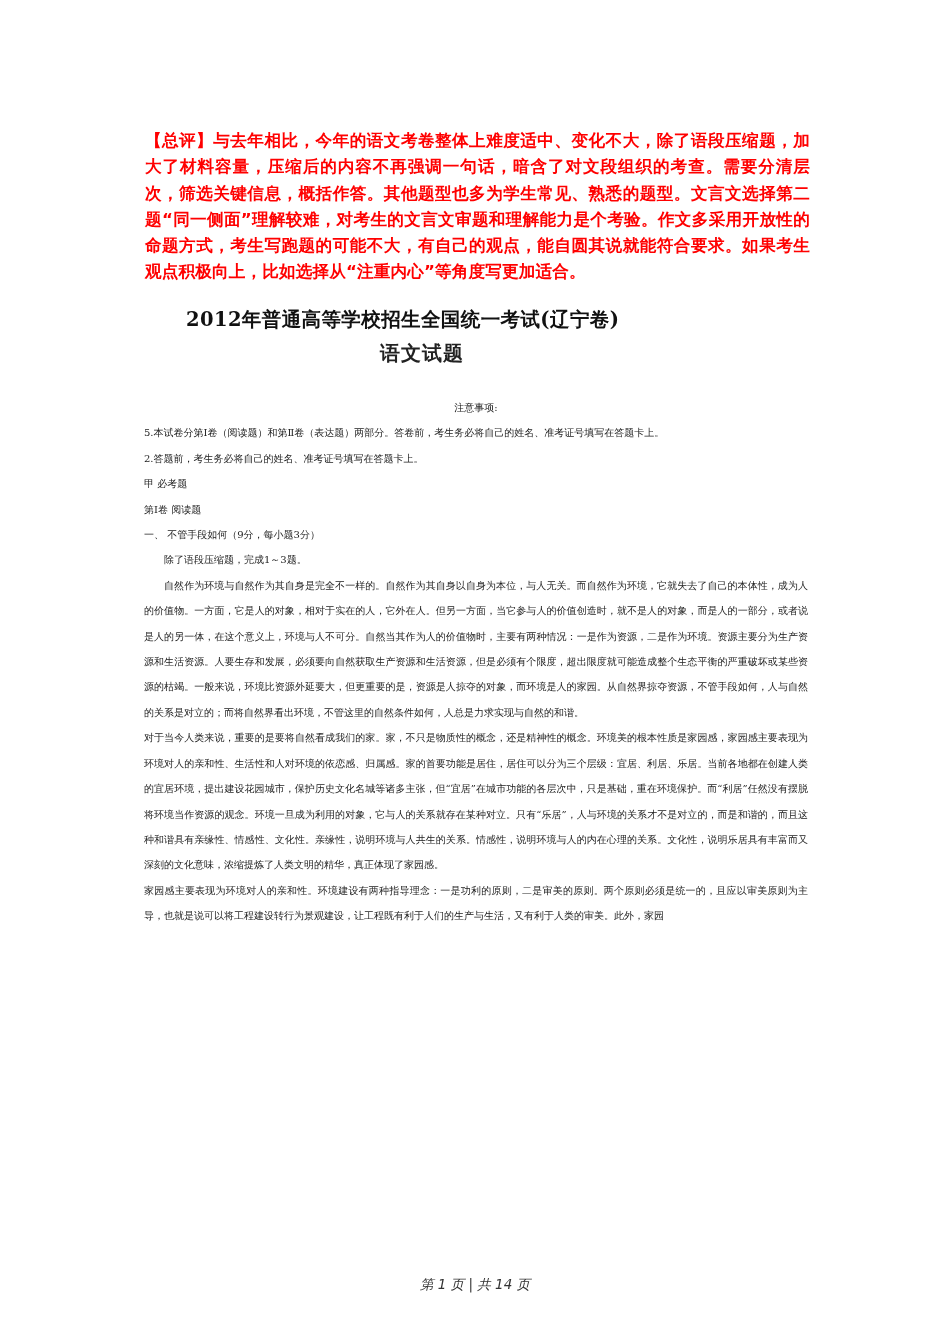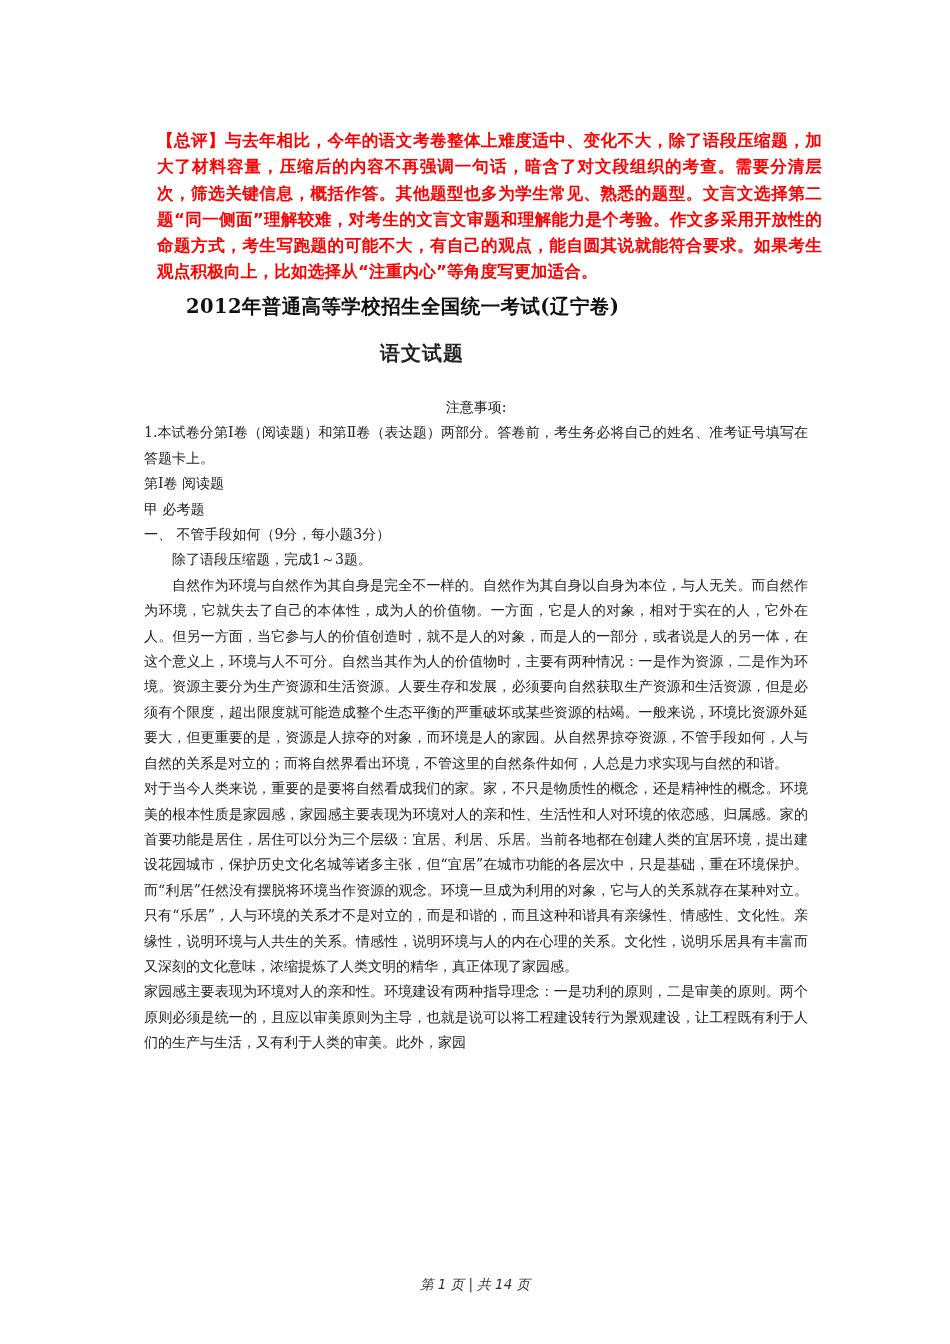--- a/index.html
+++ b/index.html
@@ -4,35 +4,34 @@
   <style>
     html, body { margin: 0; padding: 0; background: #ffffff; }
     body { width: 950px; height: 1344px; position: relative; overflow: hidden; }
     .page { position: absolute; left: 0; top: 0; width: 950px; height: 1344px; background: #fff; }
     .summary {
       position: absolute; left: 145px; top: 128px; width: 665px;
       color: #ff0000; font-weight: bold;
       font-family: "DejaVu Sans", sans-serif;
       font-size: 16.6px; line-height: 26.3px; letter-spacing: 0.15px;
       text-align: justify;
-      margin-left: 12px;
     }
     .title {
-      position: absolute; left: 186px; top: 293px; width: 600px;
+      position: absolute; left: 186px; top: 306px; width: 600px;
       font-family: "DejaVu Serif", serif; font-weight: bold;
       font-size: 19.5px; color: #111; letter-spacing: 0.4px; white-space: nowrap;
     }
     .subtitle {
       position: absolute; left: 0; top: 340px; width: 844px; text-align: center;
       font-family: "DejaVu Serif", serif; font-weight: bold;
       font-size: 20px; color: #222; letter-spacing: 1px;
     }
     .body {
       position: absolute; left: 144px; top: 395px; width: 664px;
-      font-family: "DejaVu Serif", serif; font-size: 14px;
+      font-family: "DejaVu Serif", serif; font-size: 10px;
       line-height: 25.4px; color: #222; text-align: justify;
     }
     .body p { margin: 0; }
     .center { text-align: center; }
     .indent { text-indent: 2em; }
     .footer {
       position: absolute; left: 0; top: 1276px; width: 950px; text-align: center;
       font-family: "DejaVu Sans", sans-serif; font-size: 13.5px; color: #333; font-style: italic;
     }
   </style>
@@ -41,23 +40,24 @@
 
 <div class="page">
 
   <div class="summary">【总评】与去年相比，今年的语文考卷整体上难度适中、变化不大，除了语段压缩题，加大了材料容量，压缩后的内容不再强调一句话，暗含了对文段组织的考查。需要分清层次，筛选关键信息，概括作答。其他题型也多为学生常见、熟悉的题型。文言文选择第二题“同一侧面”理解较难，对考生的文言文审题和理解能力是个考验。作文多采用开放性的命题方式，考生写跑题的可能不大，有自己的观点，能自圆其说就能符合要求。如果考生观点积极向上，比如选择从“注重内心”等角度写更加适合。</div>
 
   <div class="title">2012年普通高等学校招生全国统一考试(辽宁卷)</div>
   <div class="subtitle">语文试题</div>
 
   <div class="body">
     <p class="center">注意事项:</p>
-    <p>1.本试卷分第Ⅰ卷（阅读题）和第Ⅱ卷（表达题）两部分。答卷前，考生务必将自己的姓名、准考证号填写在答题卡上。</p>
+    <p>5.本试卷分第Ⅰ卷（阅读题）和第Ⅱ卷（表达题）两部分。答卷前，考生务必将自己的姓名、准考证号填写在答题卡上。</p>
+    <p>2.答题前，考生务必将自己的姓名、准考证号填写在答题卡上。</p>
+    <p>甲 必考题</p>
     <p>第Ⅰ卷 阅读题</p>
-    <p>甲 必考题</p>
     <p>一、 不管手段如何（9分，每小题3分）</p>
     <p class="indent">除了语段压缩题，完成1～3题。</p>
     <p class="indent">自然作为环境与自然作为其自身是完全不一样的。自然作为其自身以自身为本位，与人无关。而自然作为环境，它就失去了自己的本体性，成为人的价值物。一方面，它是人的对象，相对于实在的人，它外在人。但另一方面，当它参与人的价值创造时，就不是人的对象，而是人的一部分，或者说是人的另一体，在这个意义上，环境与人不可分。自然当其作为人的价值物时，主要有两种情况：一是作为资源，二是作为环境。资源主要分为生产资源和生活资源。人要生存和发展，必须要向自然获取生产资源和生活资源，但是必须有个限度，超出限度就可能造成整个生态平衡的严重破坏或某些资源的枯竭。一般来说，环境比资源外延要大，但更重要的是，资源是人掠夺的对象，而环境是人的家园。从自然界掠夺资源，不管手段如何，人与自然的关系是对立的；而将自然界看出环境，不管这里的自然条件如何，人总是力求实现与自然的和谐。</p>
     <p>对于当今人类来说，重要的是要将自然看成我们的家。家，不只是物质性的概念，还是精神性的概念。环境美的根本性质是家园感，家园感主要表现为环境对人的亲和性、生活性和人对环境的依恋感、归属感。家的首要功能是居住，居住可以分为三个层级：宜居、利居、乐居。当前各地都在创建人类的宜居环境，提出建设花园城市，保护历史文化名城等诸多主张，但“宜居”在城市功能的各层次中，只是基础，重在环境保护。而“利居”任然没有摆脱将环境当作资源的观念。环境一旦成为利用的对象，它与人的关系就存在某种对立。只有“乐居”，人与环境的关系才不是对立的，而是和谐的，而且这种和谐具有亲缘性、情感性、文化性。亲缘性，说明环境与人共生的关系。情感性，说明环境与人的内在心理的关系。文化性，说明乐居具有丰富而又深刻的文化意味，浓缩提炼了人类文明的精华，真正体现了家园感。</p>
     <p>家园感主要表现为环境对人的亲和性。环境建设有两种指导理念：一是功利的原则，二是审美的原则。两个原则必须是统一的，且应以审美原则为主导，也就是说可以将工程建设转行为景观建设，让工程既有利于人们的生产与生活，又有利于人类的审美。此外，家园</p>
   </div>
 
   <div class="footer">第 1 页 | 共 14 页</div>
 </div>
 

